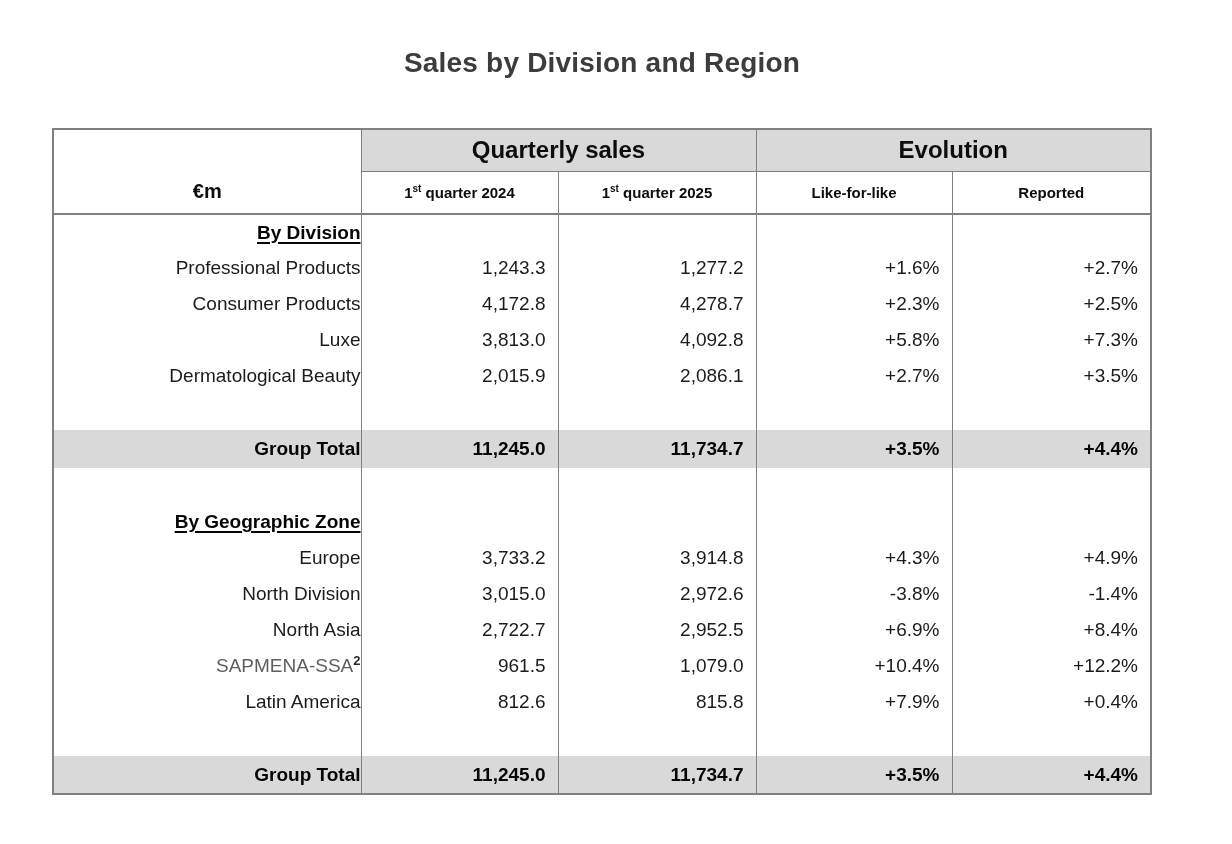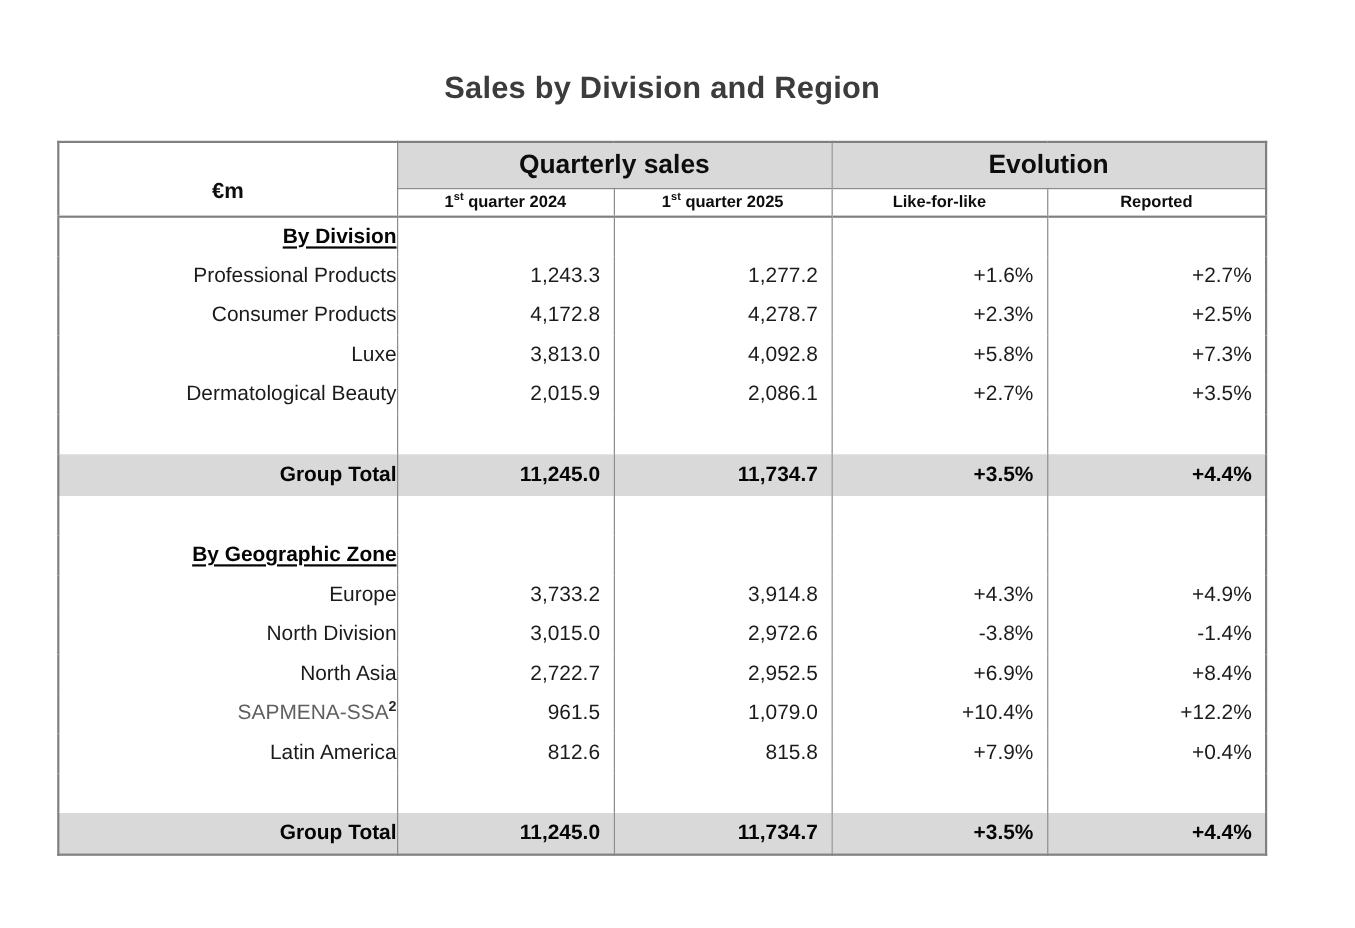--- a/index.html
+++ b/index.html
@@ -11,21 +11,21 @@
   .page {
     position: relative;
     width: 1232px;
     height: 844px;
     background: #ffffff;
     overflow: hidden;
   }
   .doc-title {
     position: absolute;
     left: 52px;
-    top: 64px;
+    top: 47px;
     width: 1100px;
     text-align: center;
     font-size: 28px;
     font-weight: 700;
     color: #3c3c3c;
     letter-spacing: 0.2px;
   }
   table.sales {
     position: absolute;
     left: 52px;
@@ -34,21 +34,21 @@
     border-collapse: collapse;
     table-layout: fixed;
     border: 2.5px solid #808080;
     font-size: 19px;
   }
   table.sales td, table.sales th { overflow: hidden; }
   
   tr > td + td, tr > th + th, tr > th + td { border-left: 1.5px solid #808080; }
   
   .hr1 { height: 42px; }
-  .hr2 { height: 26px; }
+  .hr2 { height: 43px; }
   .group-head {
     background: #d9d9d9;
     font-weight: 700;
     font-size: 24px;
     color: #0d0d0d;
     text-align: center;
     vertical-align: middle;
     border-bottom: 1px solid #808080;
   }
   .cell-unit {

